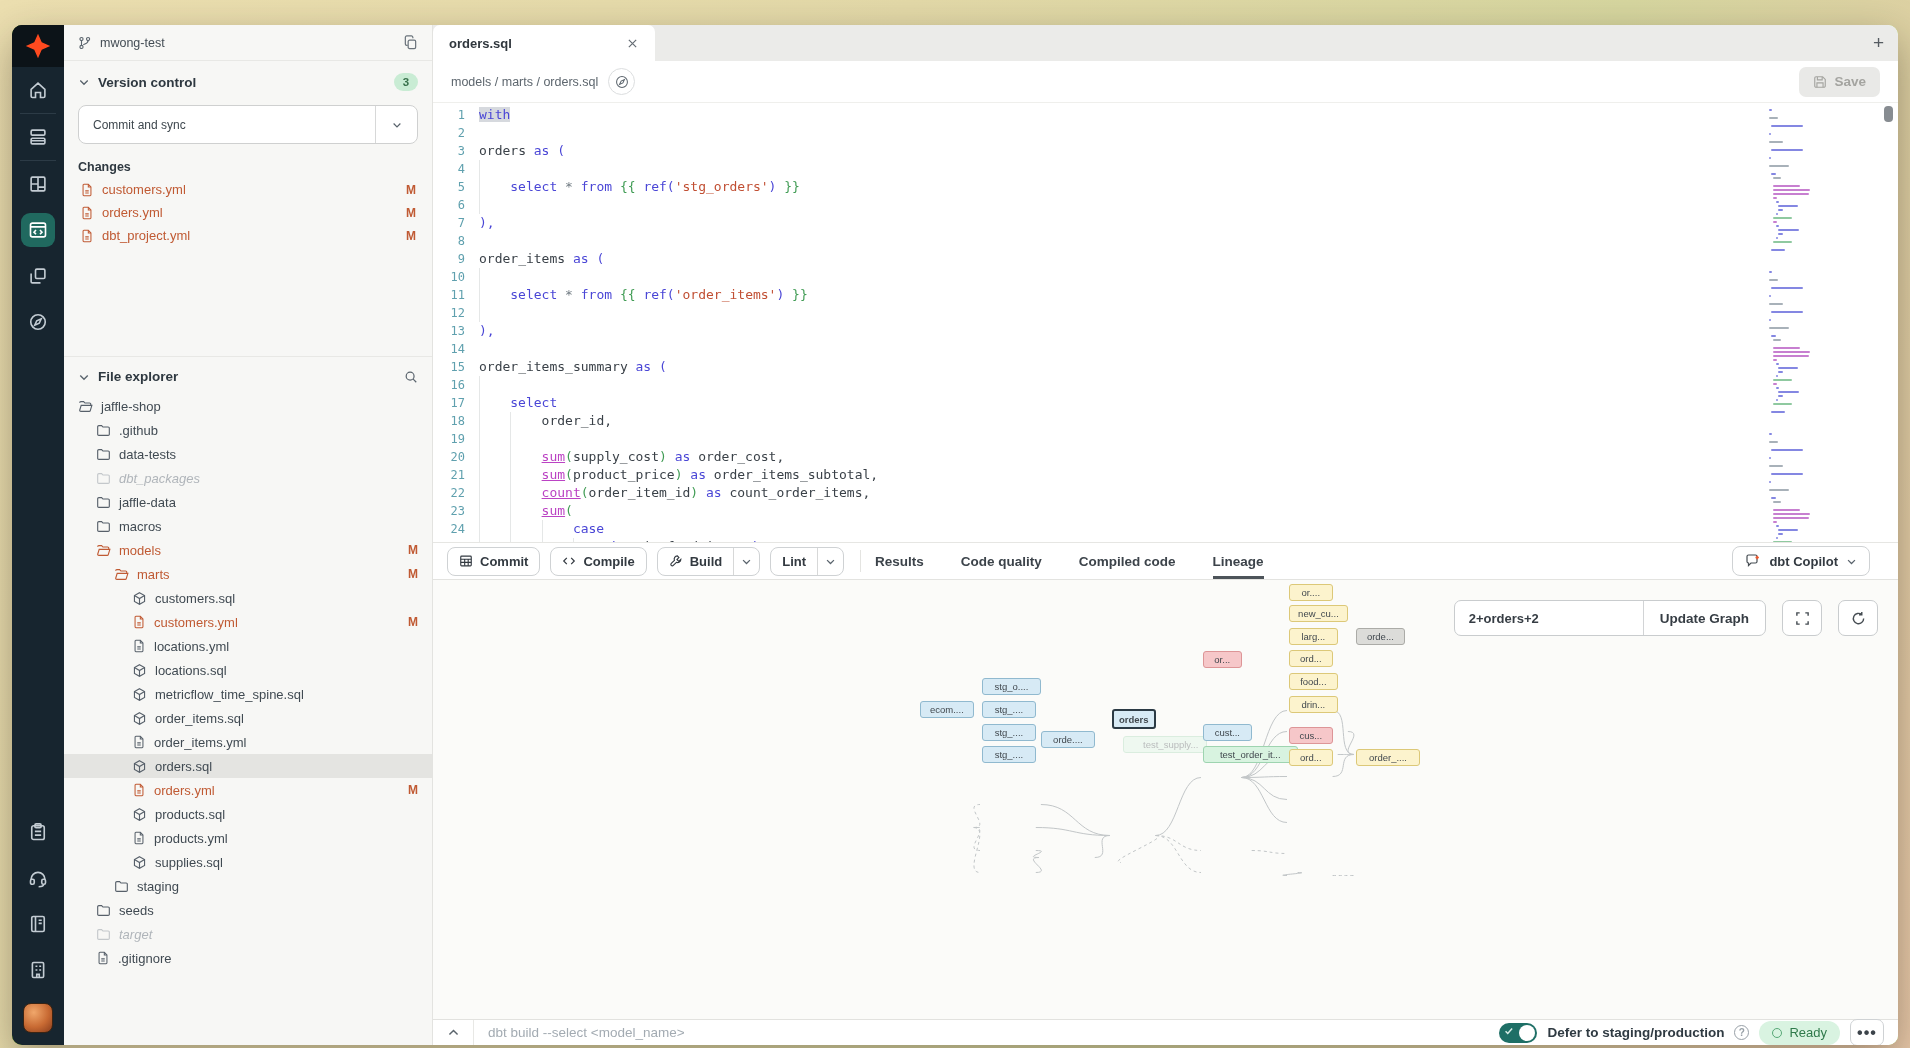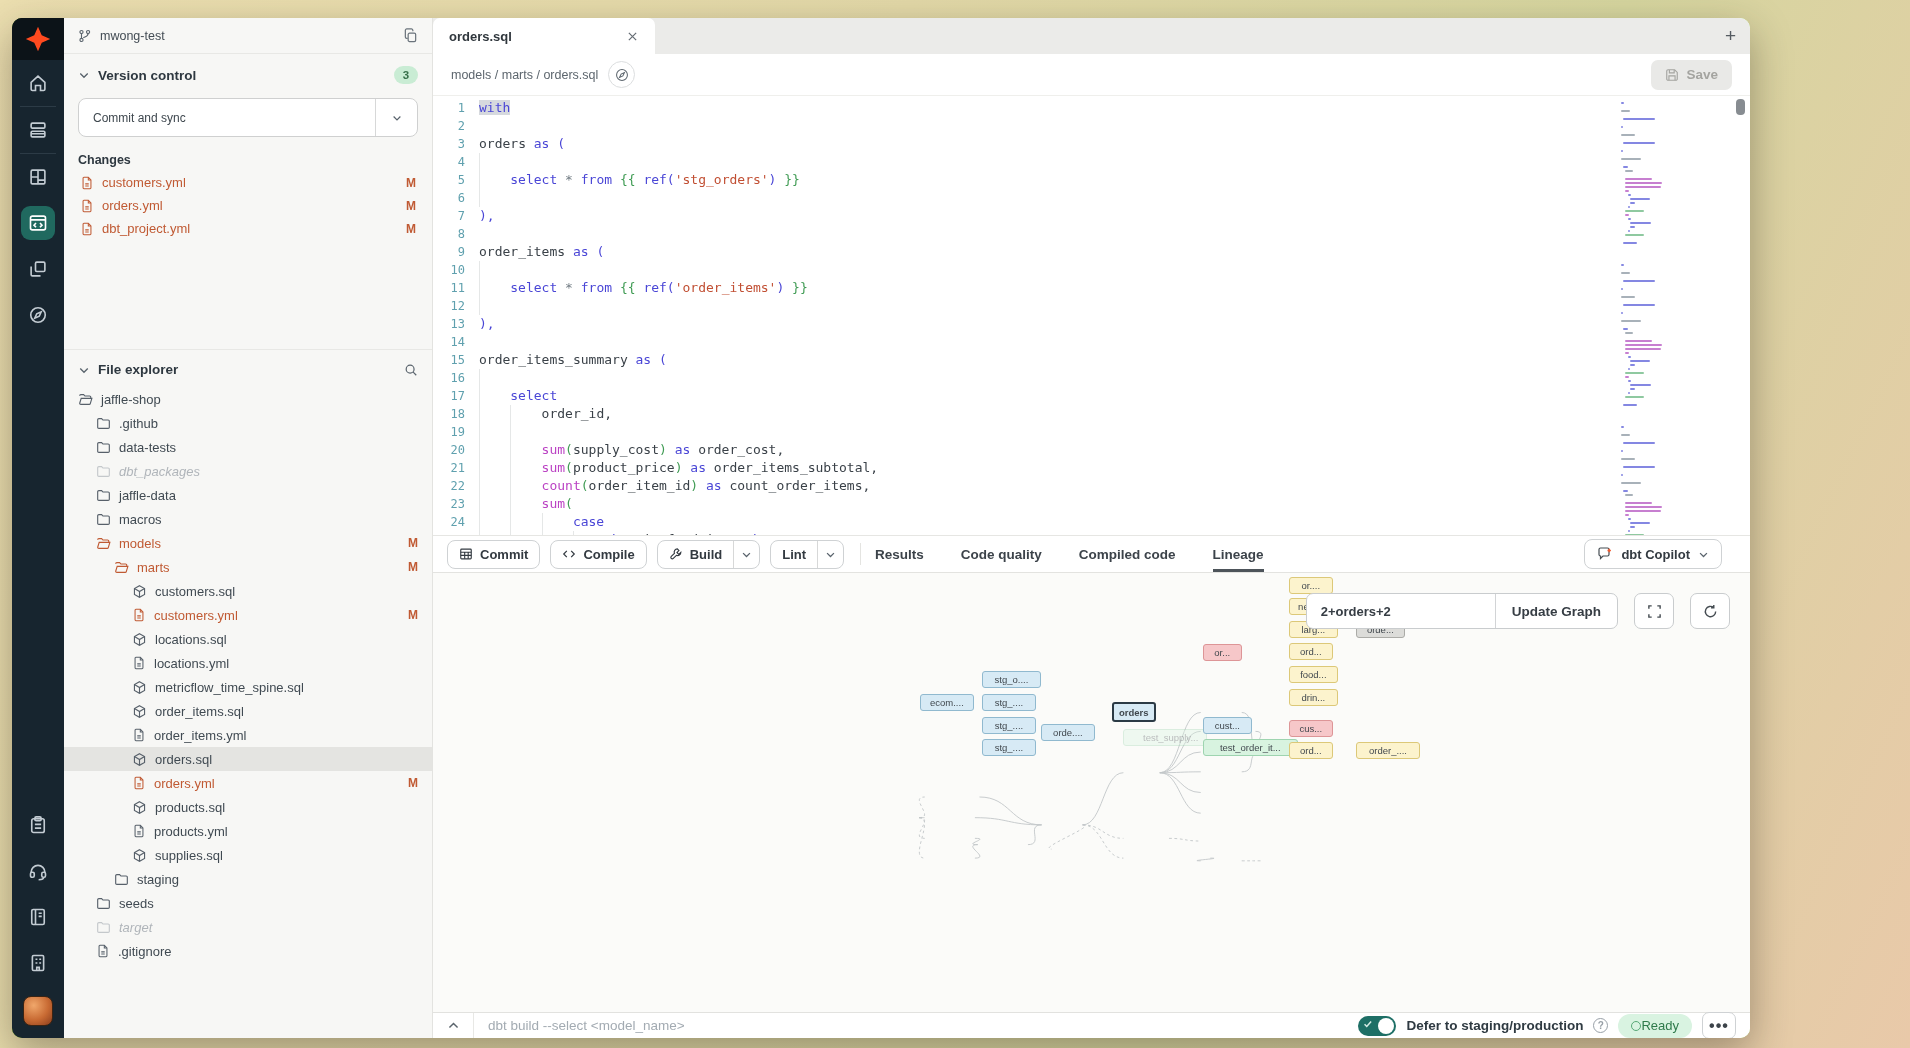--- a/index.html
+++ b/index.html
@@ -3,21 +3,21 @@
 <meta charset="utf-8">
 <style>
   * { margin:0; padding:0; box-sizing:border-box; }
   html,body { width:1910px; height:1048px; }
   body {
     font-family:"Liberation Sans", sans-serif;
     background: linear-gradient(115deg, #ecdfb0 0%, #e3d9a8 38%, #d6d69f 68%, #e9c9a9 100%);
     position:relative; overflow:hidden;
   }
   .window {
-    position:absolute; left:12px; top:18px; width:1738px; height:1020px;
+    position:absolute; left:12px; top:25px; width:1886px; height:1020px;
     background:#84cc16; border-radius:10px; overflow:hidden;
     box-shadow:0 14px 40px rgba(40,30,20,.38);
     display:flex;
   }
   
   .rail { width:52px; background:#17252f; display:flex; flex-direction:column; align-items:center; flex:0 0 52px; }
   .rail-logo { width:52px; height:42px; background:#0c1318; display:flex; align-items:center; justify-content:center; }
   .rail-group { display:flex; flex-direction:column; align-items:center; width:100%; }
   .rail-item { width:52px; height:46px; display:flex; align-items:center; justify-content:center; color:#c3ccd3; cursor:pointer; position:relative; }
   .rail-item svg { width:20px; height:20px; }
@@ -72,21 +72,21 @@
     color:#5d666e; margin-left:10px; cursor:pointer; background:#fff; }
   .save-btn { margin-left:auto; height:30px; background:#e9e9e7; border-radius:7px; display:flex; align-items:center;
     padding:0 14px; color:#a4a4a0; font-weight:bold; font-size:13.5px; gap:7px; cursor:default; }
   
   .editor { flex:1; position:relative; overflow:hidden; background:#fff; }
   .code { position:absolute; inset:0; padding-top:3px; font-family:"DejaVu Sans Mono","Liberation Mono",monospace; font-size:13px; }
   .cl { display:flex; height:18px; line-height:18px; white-space:pre; }
   .ln { width:46px; flex:0 0 46px; text-align:right; padding-right:14px; color:#5fa0ae; font-size:12px; }
   .lc { color:#3a4148; }
   .ig { display:inline-block; width:4ch; border-left:1px solid #e5e7e7; height:18px; vertical-align:top; }
-  .tk.k { color:#4a46d6; } .tk.f { color:#bb43c4; } .tk.s { color:#c14f33;text-align:center; }
+  .tk.k { color:#4a46d6; } .tk.f { color:#bb43c4;text-decoration:underline; } .tk.s { color:#c14f33;text-align:center; }
   .tk.n, .tk.j, .tk.p { color:#3f9b53; } .tk.o { color:#707a82; } .tk.t { color:#3a4148; }
   .tk.sel { background:#d6d9de; }
   .minimap { position:absolute; top:6px; right:55px; width:74px; }
   .mm-line { height:2px; border-radius:1px; margin-bottom:2px; }
   .mm-gap { height:14px; }
   .vscroll { position:absolute; top:3px; right:5px; width:9px; bottom:0; }
   .vthumb { width:9px; height:16px; background:#5f666c; border-radius:4px; opacity:.75; }
   
   .toolbar { height:38px; flex:0 0 38px; background:#fff; border-top:1px solid #e6e6e3; border-bottom:1px solid #e3e3e0;
     display:flex; align-items:center; padding:0 14px; }
@@ -126,21 +126,21 @@
   .sb-caret { width:40px; display:flex; align-items:center; justify-content:center; color:#5a646c; cursor:pointer; }
   .sb-div { width:1px; height:100%; background:#e8e8e5; }
   .sb-cmd { font-size:13.5px; color:#a3abb2; padding-left:14px; }
   .sb-right { margin-left:auto; display:flex; align-items:center; gap:10px; padding-right:14px; }
   .toggle { width:38px; height:20px; border-radius:10px; background:#1e6f66; position:relative; cursor:pointer; }
   .toggle .knob { position:absolute; right:2px; top:2px; width:16px; height:16px; border-radius:50%; background:#fff; }
   .toggle .chk { position:absolute; left:5px; top:3px; color:#cfe8e2; }
   .defer-lbl { font-weight:bold; font-size:13.5px; color:#2f3a42; }
   .help { width:15px; height:15px; border-radius:50%; border:1px solid #98a0a7; color:#98a0a7; font-size:10px; font-weight:bold;
     display:flex; align-items:center; justify-content:center; }
-  .ready { background:#d9f3e1; border-radius:13px; height:24px; display:flex; align-items:center; padding:0 13px;
+  .ready { background:#d9f3e1; border-radius:13px; height:24px; display:flex; align-items:center; gap:7px; padding:0 13px;
     color:#2f7a4b; font-size:13px; }
   .ready .dot { width:10px; height:10px; border-radius:50%; border:1.5px solid #58a877; }
   .dots-btn { height:27px; width:34px; border:1px solid #cfd2d4; border-radius:7px; background:#fff; display:flex;
     align-items:center; justify-content:center; color:#3c434a; letter-spacing:1px; font-weight:bold; cursor:pointer; }
 </style>
 </head>
 <body>
 
 <div class="window">
 
@@ -416,36 +416,36 @@
                 <path d="M3.5 2.5 a1 1 0 0 1 1 -1 h5 l3 3 v9 a1 1 0 0 1 -1 1 h-7 a1 1 0 0 1 -1 -1 z"></path>
                 <path d="M9.5 1.5 v3 h3"></path>
                 <path d="M6 9 h4 M6 11.5 h4"></path>
               </svg>
             </span>
             <span>customers.yml</span>
             <span class="m">M</span>
           </div>
           <div class="tree-row" style="padding-left: 68px;">
             <span class="ti">
-              <svg width="15" height="15" viewBox="0 0 16 16" fill="none" stroke="currentColor" stroke-width="1.2">
-                <path d="M8 1.8 l5.4 3.1 v6.2 L8 14.2 l-5.4 -3.1 V4.9 Z"></path>
-                <path d="M2.6 4.9 L8 8 l5.4 -3.1 M8 8 v6.2"></path>
-              </svg>
-            </span>
-            <span>locations.sql</span>
-          </div>
-          <div class="tree-row" style="padding-left: 68px;">
-            <span class="ti">
               <svg width="14" height="14" viewBox="0 0 16 16" fill="none" stroke="currentColor" stroke-width="1.2">
                 <path d="M3.5 2.5 a1 1 0 0 1 1 -1 h5 l3 3 v9 a1 1 0 0 1 -1 1 h-7 a1 1 0 0 1 -1 -1 z"></path>
                 <path d="M9.5 1.5 v3 h3"></path>
                 <path d="M6 9 h4 M6 11.5 h4"></path>
               </svg>
             </span>
             <span>locations.yml</span>
+          </div>
+          <div class="tree-row" style="padding-left: 68px;">
+            <span class="ti">
+              <svg width="15" height="15" viewBox="0 0 16 16" fill="none" stroke="currentColor" stroke-width="1.2">
+                <path d="M8 1.8 l5.4 3.1 v6.2 L8 14.2 l-5.4 -3.1 V4.9 Z"></path>
+                <path d="M2.6 4.9 L8 8 l5.4 -3.1 M8 8 v6.2"></path>
+              </svg>
+            </span>
+            <span>locations.sql</span>
           </div>
           <div class="tree-row" style="padding-left: 68px;">
             <span class="ti">
               <svg width="15" height="15" viewBox="0 0 16 16" fill="none" stroke="currentColor" stroke-width="1.2">
                 <path d="M8 1.8 l5.4 3.1 v6.2 L8 14.2 l-5.4 -3.1 V4.9 Z"></path>
                 <path d="M2.6 4.9 L8 8 l5.4 -3.1 M8 8 v6.2"></path>
               </svg>
             </span>
             <span>metricflow_time_spine.sql</span>
           </div>

